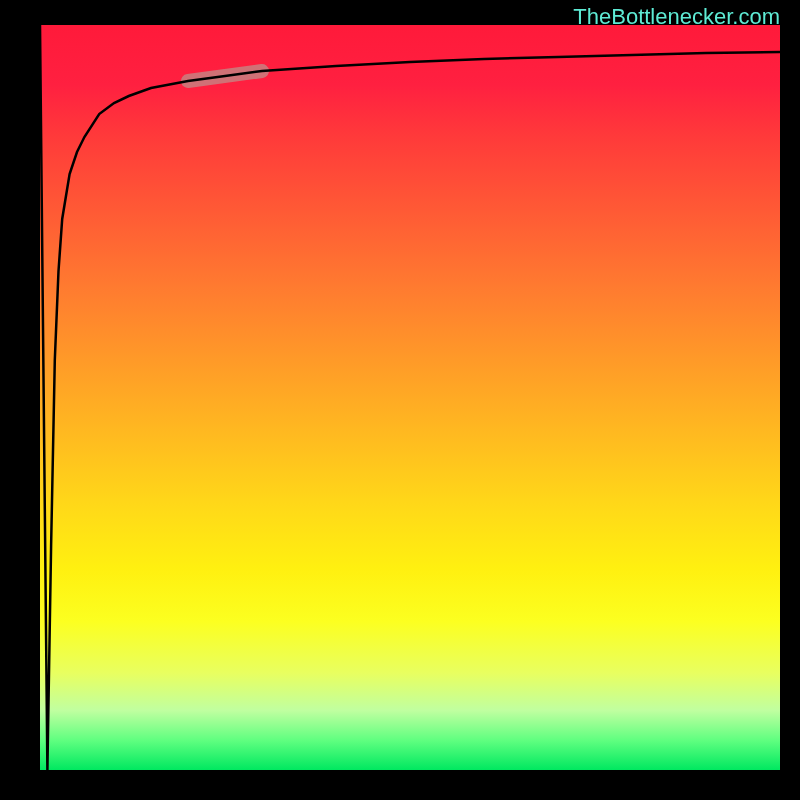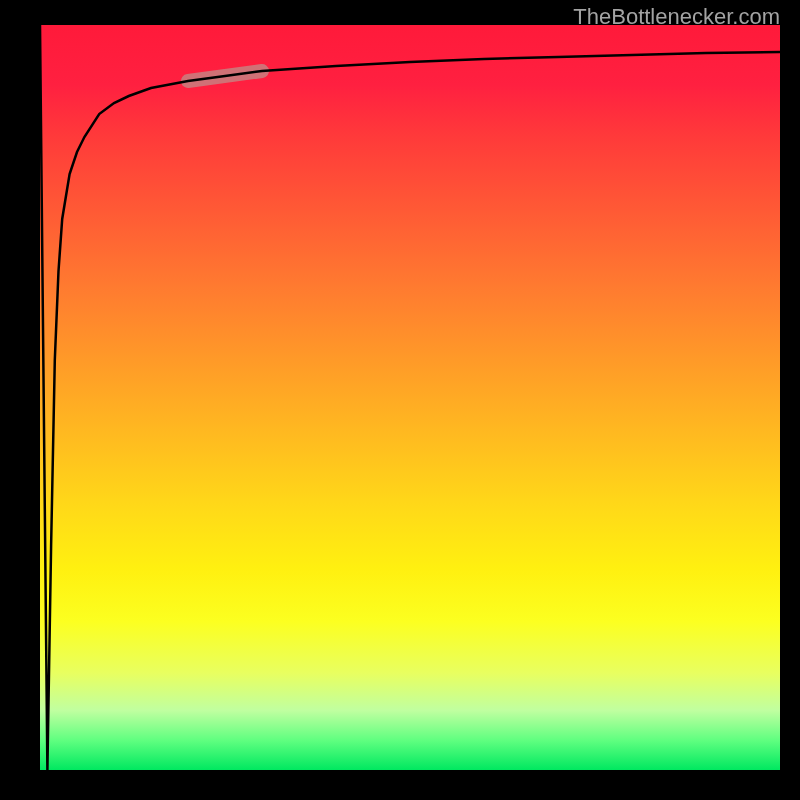--- a/index.html
+++ b/index.html
@@ -38,21 +38,21 @@
         #e8ff60 87%,
         #c0ffa0 92%,
         #60ff80 96%,
         #00e860 100%
       );
     }
     .watermark {
       position: absolute;
       top: 4px;
       right: 20px;
-      color: #a3a3a3;
+      color: #5eead4;
       font-size: 22px;
       font-family: Arial, sans-serif;
       z-index: 10;
     }
     .curve-svg {
       position: absolute;
       left: 40px;
       top: 25px;
       width: 740px;
       height: 745px;

